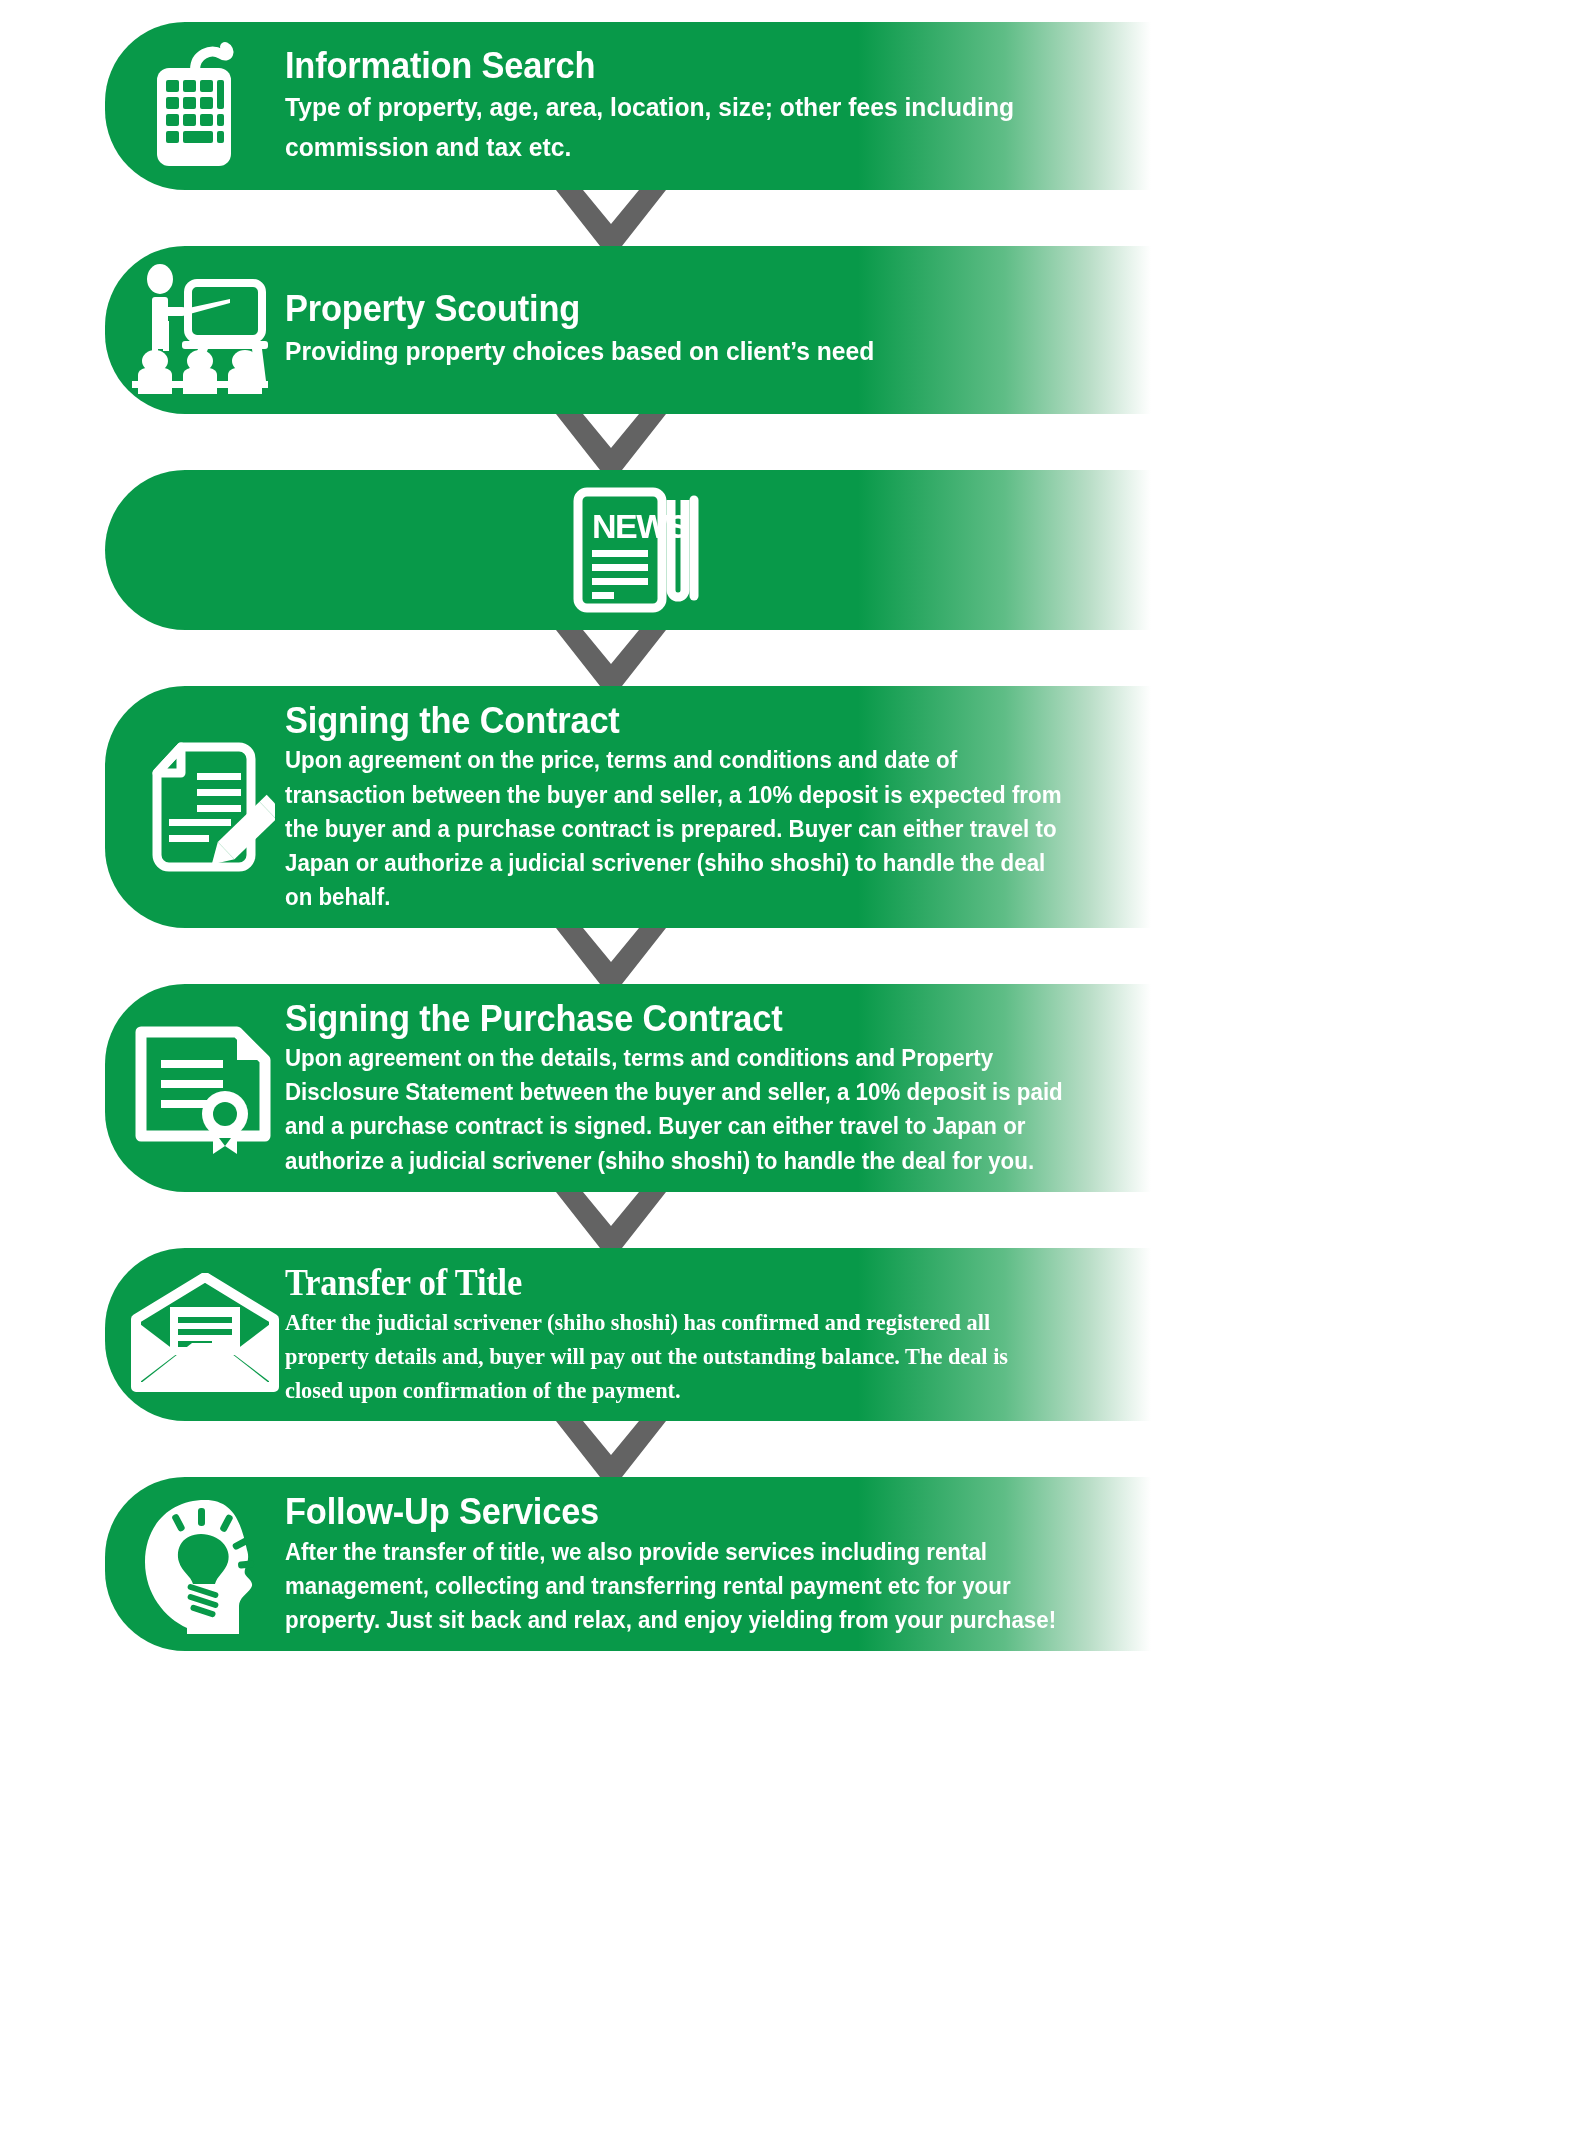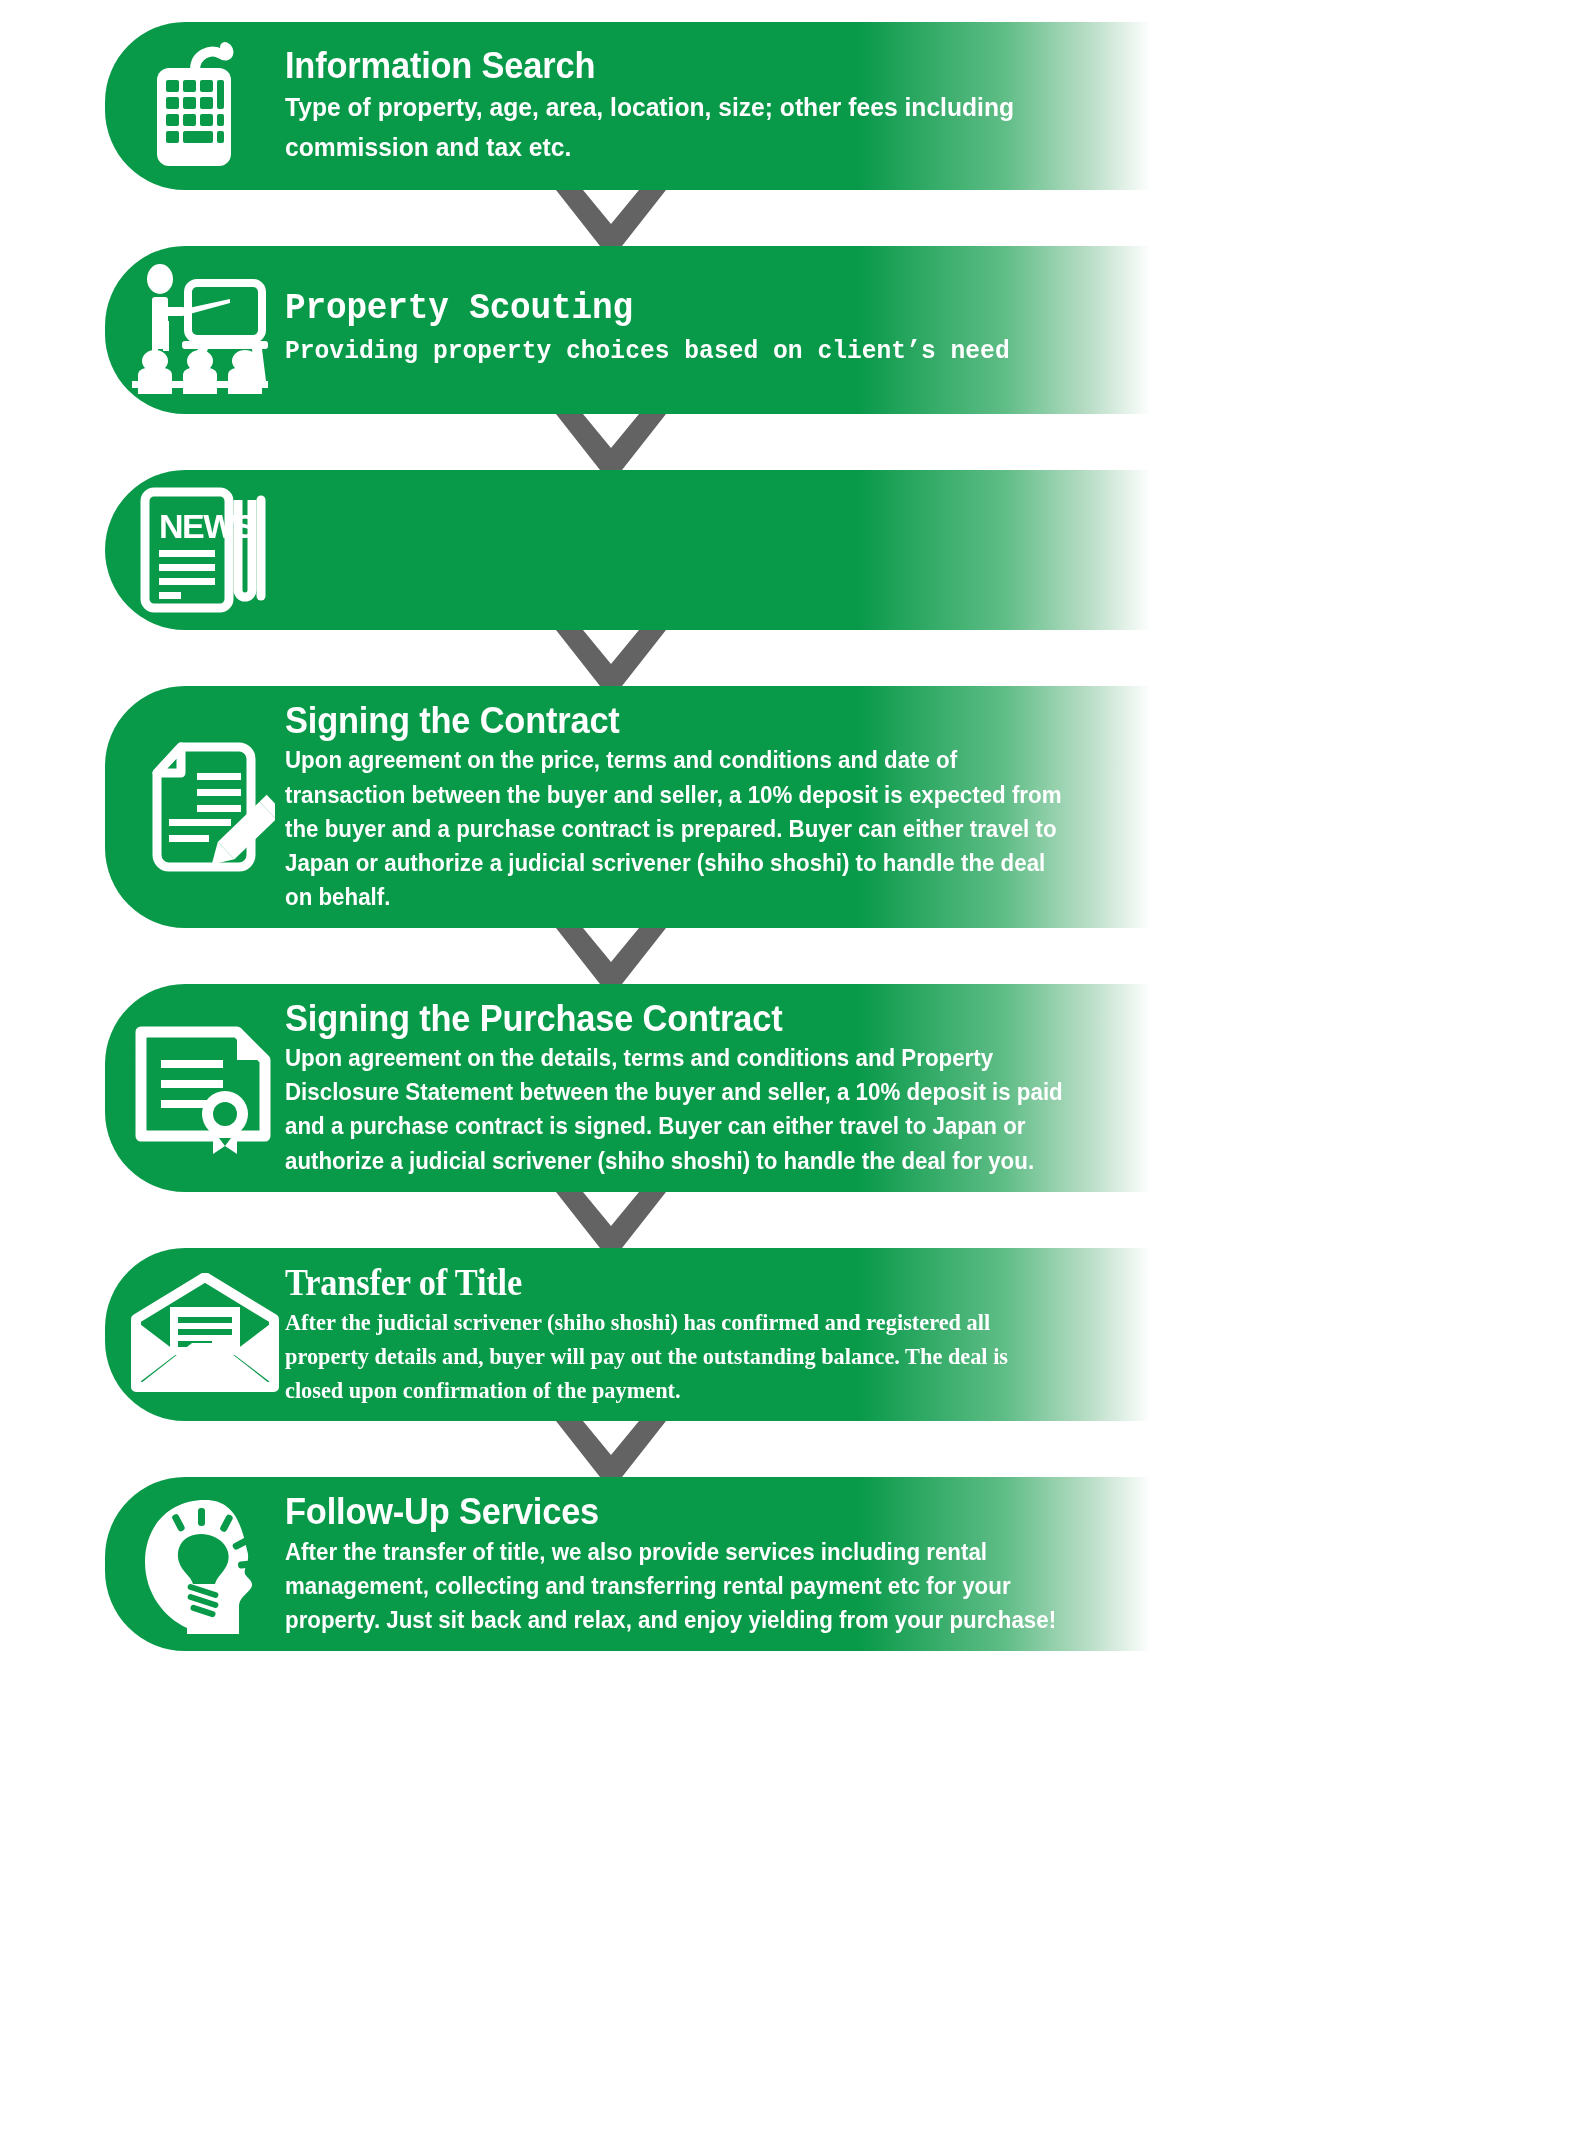--- a/index.html
+++ b/index.html
@@ -75,22 +75,22 @@
     margin:0;
     color:#ffffff;
     transform:scaleX(0.93);
     transform-origin:left center;
     max-width:1180px;
   }
   .step-desc.big{font-size:26.5px;line-height:1.5;}
 
   
   .pill.s1{min-height:158px;}
-  .pill.s2{min-height:168px;font-family:Liberation Mono, monospace;}
-  .pill.s3{min-height:152px;}
+  .pill.s2{min-height:168px;}
+  .pill.s3{min-height:152px;flex-direction:column;}
   .pill.s4{min-height:168px;}
   .pill.s5{min-height:168px;}
   .pill.s6{min-height:160px;font-family:Liberation Serif, serif;}
   .pill.s7{min-height:172px;}
 
   
   .arrow{
     height:56px;
     display:flex;
     align-items:center;

